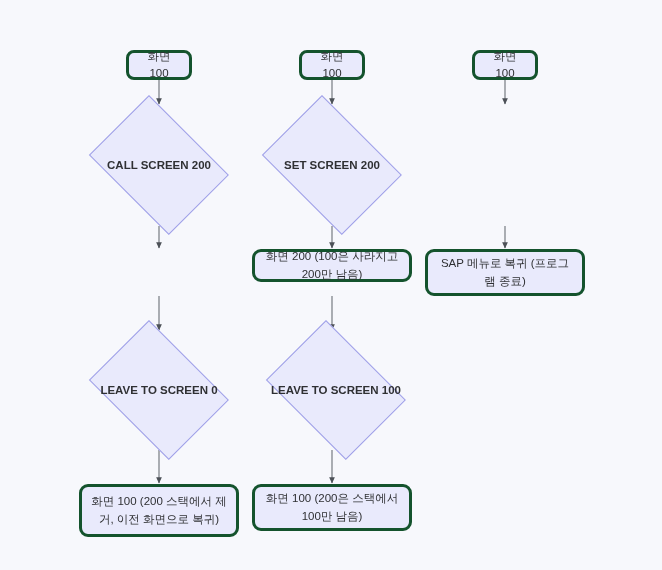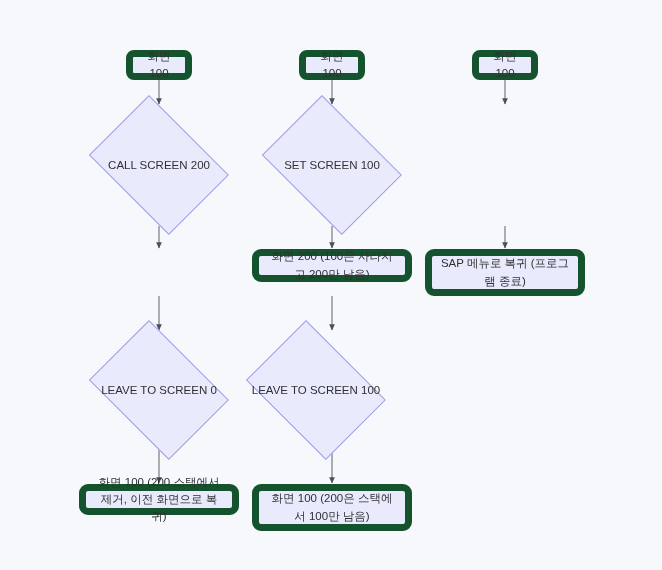--- a/index.html
+++ b/index.html
@@ -25,21 +25,21 @@
     width: 662px;
     height: 570px;
     pointer-events: none;
   }
 
   
   .node-rect {
     position: absolute;
     box-sizing: border-box;
     background: #e9eafc;
-    border: 7px solid #14532d;
+    border: 3px solid #14532d;
     border-radius: 9px;
     display: flex;
     align-items: center;
     justify-content: center;
     text-align: center;
     color: #2f3033;
     font-size: 11.5px;
     line-height: 1.5;
     padding: 4px 8px;
     z-index: 2;
@@ -49,20 +49,21 @@
     border-radius: 8px;
   }
 
   
   .node-diamond {
     position: absolute;
     display: flex;
     align-items: center;
     justify-content: center;
     z-index: 2;
+    font-weight: bold;
   }
   .node-diamond .dia-shape {
     position: absolute;
     left: 50%;
     top: 50%;
     width: 70.7%;
     height: 70.7%;
     transform: translate(-50%, -50%) rotate(45deg);
     background: #e9eafc;
     border: 1px solid #9fa0e8;
@@ -114,38 +115,38 @@
     <span class="dia-shape"></span>
     <span class="dia-label">CALL SCREEN 200</span>
   </div>
 
 
   <div class="node-diamond" style="left:79px; top:330px; width:160px; height:120px;">
     <span class="dia-shape"></span>
     <span class="dia-label">LEAVE TO SCREEN 0</span>
   </div>
 
-  <div class="node-rect" style="left:79px; top:484px; width:160px; height:31px;">
+  <div class="node-rect" style="left:79px; top:484px; width:160px; height:53px;">
     <span>화면 100 (200 스택에서 제거, 이전 화면으로 복귀)</span>
   </div>
 
   <div class="node-rect small" style="left:299px; top:50px; width:66px; height:30px;">
     <span>화면 100</span>
   </div>
 
   <div class="node-diamond" style="left:252px; top:105px; width:160px; height:120px;">
     <span class="dia-shape"></span>
-    <span class="dia-label">SET SCREEN 100</span>
+    <span class="dia-label">SET SCREEN 200</span>
   </div>
 
   <div class="node-rect" style="left:252px; top:249px; width:160px; height:33px;">
     <span>화면 200 (100은 사라지고 200만 남음)</span>
   </div>
 
-  <div class="node-diamond" style="left:236px; top:330px; width:160px; height:120px;">
+  <div class="node-diamond" style="left:256px; top:330px; width:160px; height:120px;">
     <span class="dia-shape"></span>
     <span class="dia-label">LEAVE TO SCREEN 100</span>
   </div>
 
   <div class="node-rect" style="left:252px; top:484px; width:160px; height:47px;">
     <span>화면 100 (200은 스택에서 100만 남음)</span>
   </div>
 
   <div class="node-rect small" style="left:472px; top:50px; width:66px; height:30px;">
     <span>화면 100</span>

